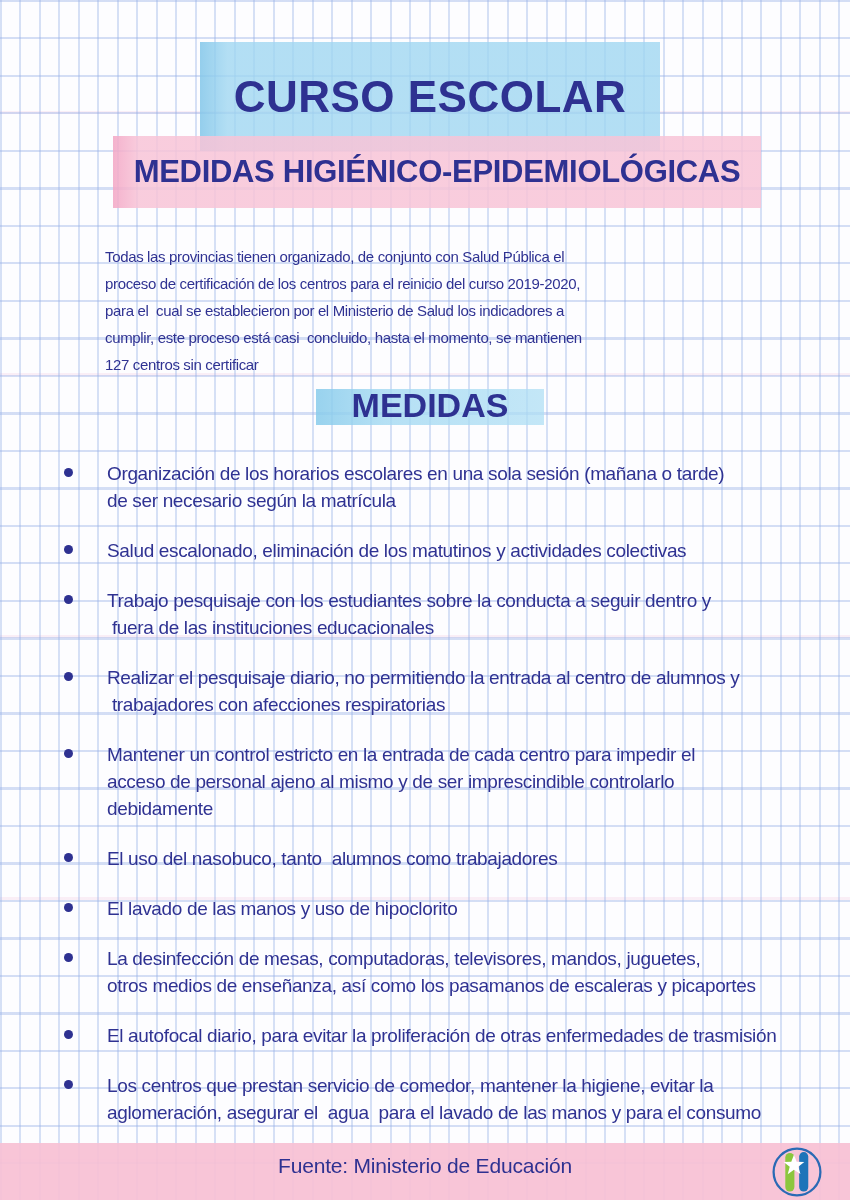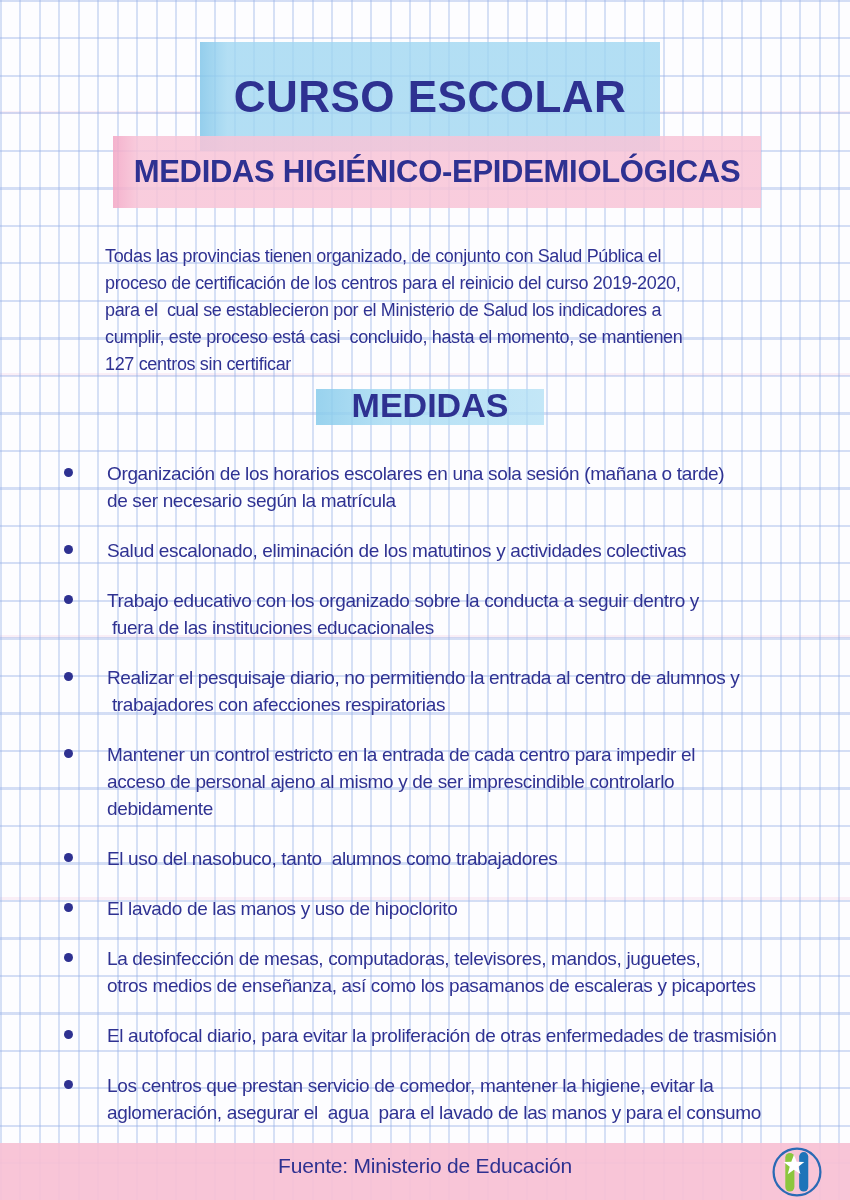--- a/index.html
+++ b/index.html
@@ -41,21 +41,21 @@
     background: linear-gradient(to right, rgba(243,165,196,0.85) 0%, rgba(248,196,215,0.85) 4%, rgba(248,196,215,0.85) 100%);
     display: flex; align-items: center; justify-content: center;
   }
   .subtitle-band .subtitle-text {
     font-size: 31px; font-weight: 700; color: #2e3191;
     letter-spacing: -0.3px; white-space: nowrap;
   }
 
   .intro {
     position: absolute; left: 105px; top: 243px; width: 700px;
-    font-size: 18px; font-weight: 500; line-height: 27px;
+    font-size: 15px; font-weight: 500; line-height: 27px;
     letter-spacing: -0.35px; color: #2f3292;
     white-space: pre;
   }
 
   .measures-band {
     position: absolute; left: 316px; top: 389px; width: 228px; height: 36px;
     background: linear-gradient(to right, rgba(135,203,235,0.85) 0%, rgba(163,217,242,0.80) 30%, rgba(173,222,244,0.72) 100%);
     display: flex; align-items: flex-end; justify-content: center;
   }
   .measures-band .measures-text {
@@ -129,21 +129,21 @@
 de ser necesario según la matrícula</span>
       </li>
 
       <li class="measure-item">
         <span class="bullet-dot"></span>
         <span class="measure-text">Salud escalonado, eliminación de los matutinos y actividades colectivas</span>
       </li>
 
       <li class="measure-item">
         <span class="bullet-dot"></span>
-        <span class="measure-text">Trabajo educativo con los organizado sobre la conducta a seguir dentro y
+        <span class="measure-text">Trabajo pesquisaje con los estudiantes sobre la conducta a seguir dentro y
  fuera de las instituciones educacionales</span>
       </li>
 
       <li class="measure-item">
         <span class="bullet-dot"></span>
         <span class="measure-text">Realizar el pesquisaje diario, no permitiendo la entrada al centro de alumnos y
  trabajadores con afecciones respiratorias</span>
       </li>
 
       <li class="measure-item">

